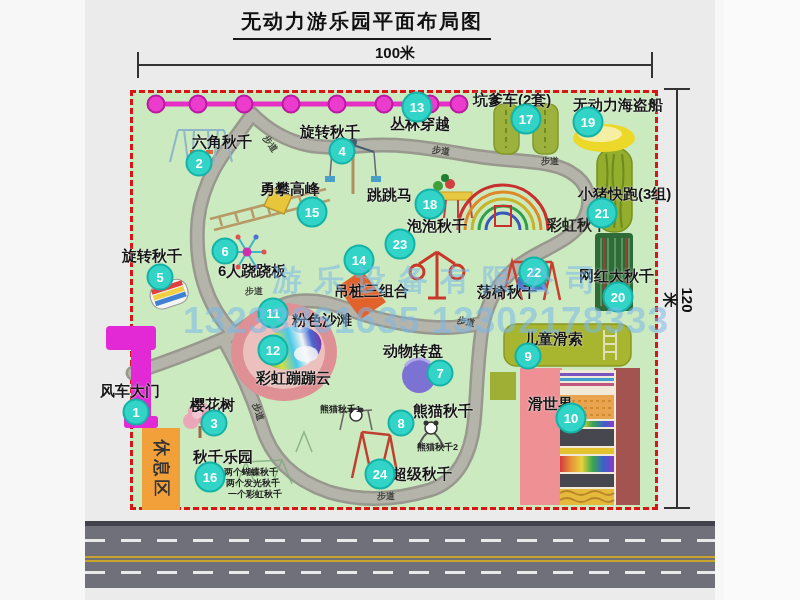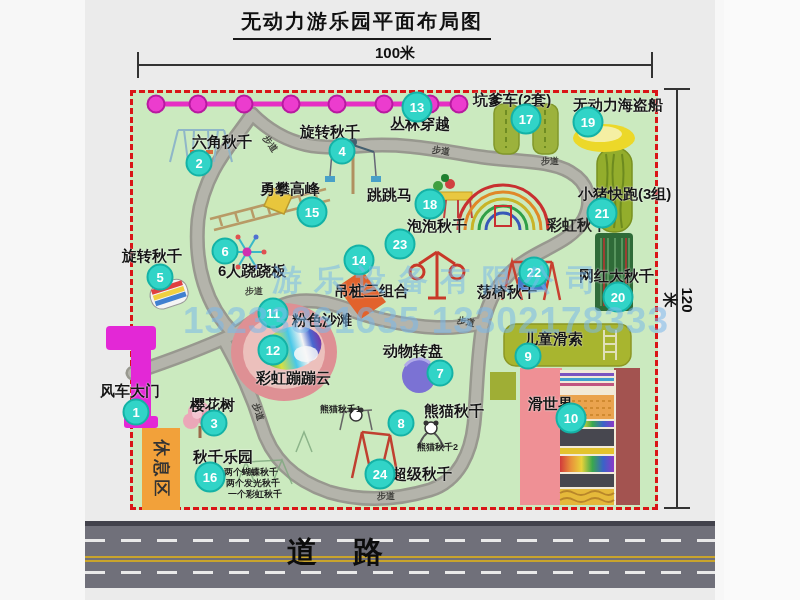--- a/index.html
+++ b/index.html
@@ -354,21 +354,21 @@
       <div class="item-label" style="left: 190px; top: 396px;">樱花树</div>
       <div class="marker" style="left: 214px; top: 423px;">3</div>
       <div class="item-label" style="left: 300px; top: 123px;">旋转秋千</div>
       <div class="marker" style="left: 342px; top: 151px;">4</div>
       <div class="item-label" style="left: 122px; top: 247px;">旋转秋千</div>
       <div class="marker" style="left: 160px; top: 277px;">5</div>
       <div class="item-label" style="left: 218px; top: 262px;">6人跷跷板</div>
       <div class="marker" style="left: 225px; top: 251px;">6</div>
       <div class="item-label" style="left: 383px; top: 342px;">动物转盘</div>
       <div class="marker" style="left: 440px; top: 373px;">7</div>
-      <div class="item-label" style="left: 413px; top: 402px; margin-left: 11px;">熊猫秋千</div>
+      <div class="item-label" style="left: 413px; top: 402px;">熊猫秋千</div>
       <div class="marker" style="left: 401px; top: 423px;">8</div>
       <div class="item-label" style="left: 523px; top: 330px;">儿童滑索</div>
       <div class="marker" style="left: 528px; top: 356px;">9</div>
       <div class="item-label" style="left: 528px; top: 395px;">滑世界</div>
       <div class="marker lg" style="left: 571px; top: 418px;">10</div>
       <div class="item-label" style="left: 292px; top: 311px;">粉色沙滩</div>
       <div class="marker lg" style="left: 273px; top: 313px;">11</div>
       <div class="item-label" style="left: 256px; top: 369px;">彩虹蹦蹦云</div>
       <div class="marker lg" style="left: 273px; top: 350px;">12</div>
       <div class="item-label" style="left: 390px; top: 115px;">丛林穿越</div>
@@ -412,14 +412,13 @@
 
   <div class="watermark-company">游乐设备有限公司</div>
   <div class="watermark-phone">13233861635 13302178333</div>
 
   <div class="road">
     <div class="dash" style="top:13px;"></div>
     <div class="dash" style="top:45px;"></div>
     <div class="yline" style="top:30px;"></div>
     <div class="yline" style="top:34px;"></div>
   </div>
-  <div class="road-label">道路</div>
 </div>
 
 </body></html>

